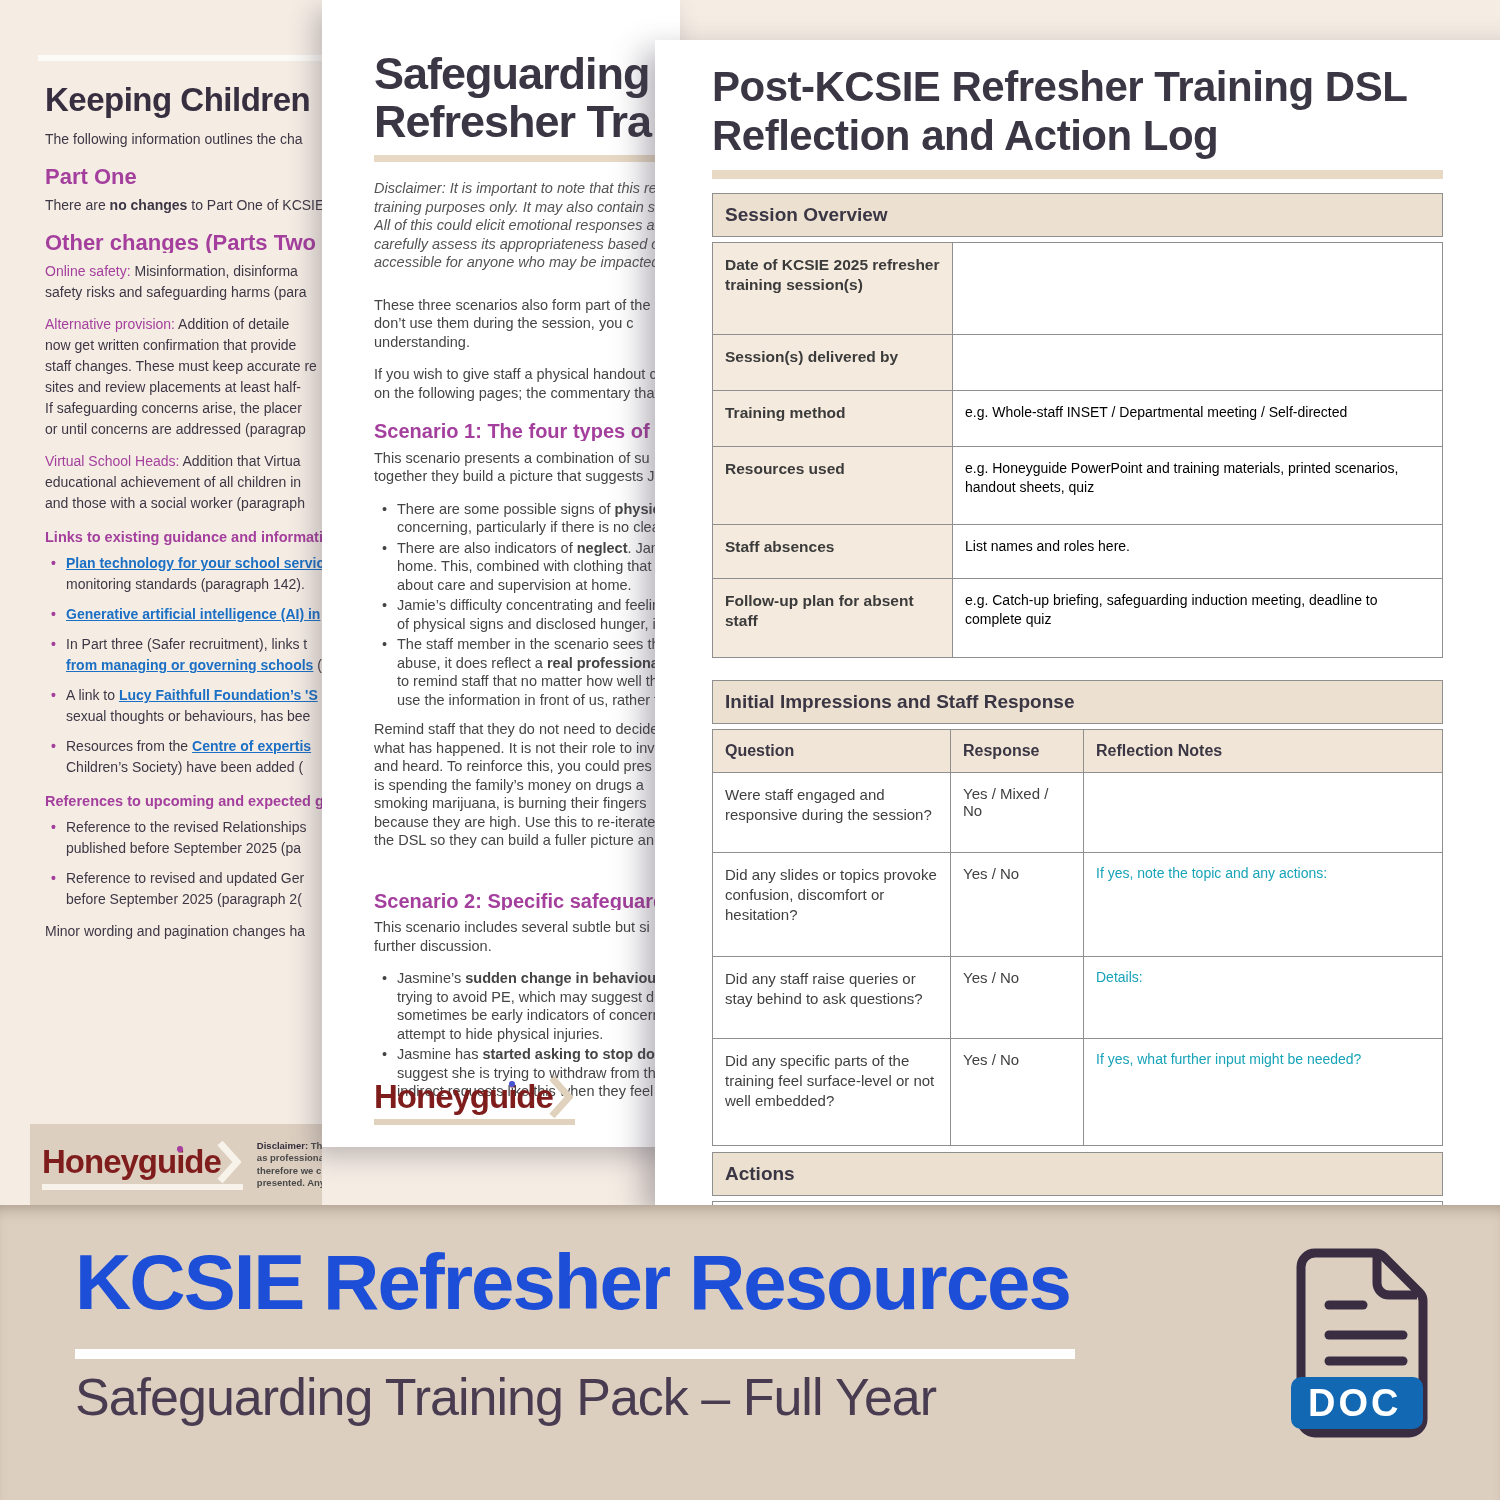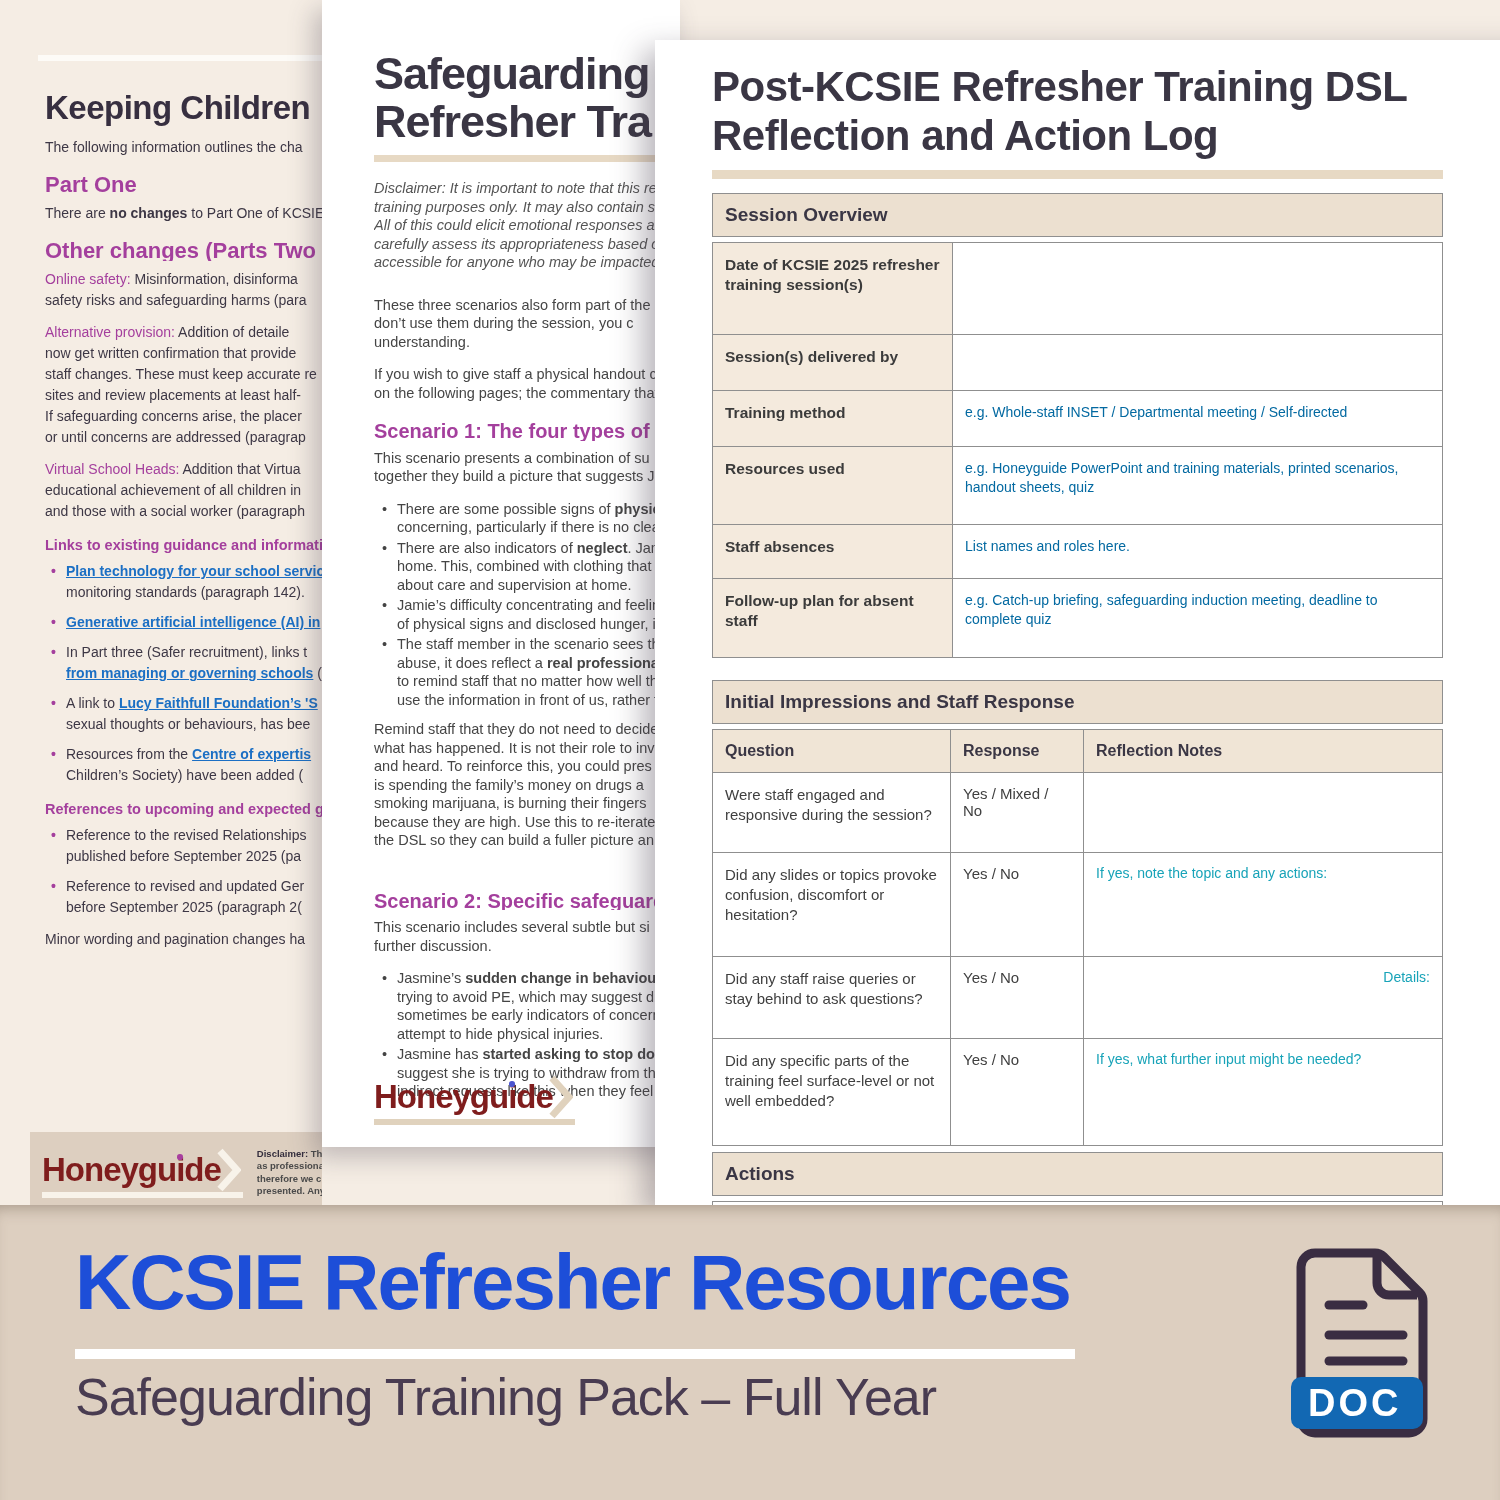--- a/index.html
+++ b/index.html
@@ -3,21 +3,21 @@
 <meta charset="utf-8">
 <style>
   html,body{margin:0;padding:0;}
   body{width:1500px;height:1500px;position:relative;overflow:hidden;
        font-family:"Liberation Sans",sans-serif;background:#f5ede4;}
   .stage{position:absolute;inset:0;}
 
   
   .page{position:absolute;background:#fff;}
   .page-edge{position:absolute;left:38px;top:55px;width:284px;height:6px;background:#fdfbf7;z-index:1;}
-  .page-left{left:30px;top:61px;width:292px;height:1144px;background:#f5ede4;z-index:1;overflow:hidden;margin-top:8px;}
+  .page-left{left:30px;top:61px;width:292px;height:1144px;background:#f5ede4;z-index:1;overflow:hidden;}
   .page-mid{left:322px;top:0;width:358px;height:1147px;z-index:2;
             box-shadow:-8px 10px 24px rgba(70,62,80,.30);overflow:hidden;}
   .page-right{left:655px;top:40px;width:900px;height:1165px;z-index:3;
             box-shadow:-12px 10px 28px rgba(70,62,80,.38);overflow:hidden;}
 
   
   .left-content{padding:16px 0 0 15px;width:277px;font-size:14px;line-height:21px;color:#3d3745;}
   .left-content .h1 .ln{font-size:33px;font-weight:800;letter-spacing:-.5px;color:#372f40;line-height:42px;}
   .left-content .h1{margin:2px 0 8px;}
   .left-content .h2{margin:16px 0 8px;}
@@ -72,21 +72,21 @@
   .r-title .ln{font-size:42px;line-height:49px;font-weight:bold;letter-spacing:-.5px;color:#3a3644;}
   .right-content .bar{height:9px;background:#e7d9c4;margin:10px 0 14px;}
   .tbl-head{background:#ece0d0;border:1px solid #8f8f8f;font-weight:bold;font-size:19px;
             color:#3a3644;padding:10px 12px;margin-bottom:5px;}
   .grid{display:grid;border:1px solid #8f8f8f;box-sizing:border-box;}
   .grid .cell{border-bottom:1px solid #8f8f8f;padding:12px;box-sizing:border-box;}
   .grid .cell.last{border-bottom:none;}
   .session{grid-template-columns:240px 1fr;}
   .cell.lab{background:#f4eadd;border-right:1px solid #8f8f8f;font-weight:bold;
             font-size:15.5px;line-height:20px;color:#3b3b3b;}
-  .cell.val{font-size:14px;line-height:19px;color:#0369a1;}
+  .cell.val{font-size:14px;line-height:19px;color:#000000;}
   .imp{grid-template-columns:238px 133px 1fr;margin-top:0;}
   .cell.ch{background:#f0e5d6;font-weight:bold;font-size:16px;color:#3a3644;}
   .cell.q{font-size:15px;line-height:20px;}
   .cell.resp{font-size:15px;color:#3f3f3f;}
   .cell.note{font-size:14px;color:#17a3b8;}
   .tbl2-wrap{margin-top:22px;}
   .actions-head{margin-top:6px;margin-bottom:0;}
   .actions-box{border:1px solid #8f8f8f;margin-top:5px;padding:9px 12px 14px;
                font-size:14px;line-height:19px;color:#17a3b8;}
 
@@ -318,21 +318,21 @@
             <div class="cell ch" style="border-right: 1px solid rgb(143, 143, 143);">Response</div>
             <div class="cell ch" style="border-right: none;">Reflection Notes</div>
             <div class="cell q" style="border-right: 1px solid rgb(143, 143, 143);">Were staff engaged and responsive during the session?</div>
             <div class="cell resp" style="border-right: 1px solid rgb(143, 143, 143);">Yes / Mixed / No</div>
             <div class="cell note" style="min-height: 80px;"></div>
             <div class="cell q" style="border-right: 1px solid rgb(143, 143, 143);">Did any slides or topics provoke confusion, discomfort or hesitation?</div>
             <div class="cell resp" style="border-right: 1px solid rgb(143, 143, 143);">Yes / No</div>
             <div class="cell note" style="min-height: 104px;">If yes, note the topic and any actions:</div>
             <div class="cell q" style="border-right: 1px solid rgb(143, 143, 143);">Did any staff raise queries or stay behind to ask questions?</div>
             <div class="cell resp" style="border-right: 1px solid rgb(143, 143, 143);">Yes / No</div>
-            <div class="cell note" style="min-height: 82px; text-align: right;">Details:</div>
+            <div class="cell note" style="min-height: 82px;">Details:</div>
             <div class="cell q last" style="border-right: 1px solid rgb(143, 143, 143);">Did any specific parts of the training feel surface-level or not well embedded?</div>
             <div class="cell resp last" style="border-right: 1px solid rgb(143, 143, 143);">Yes / No</div>
             <div class="cell note last" style="min-height: 106px;">If yes, what further input might be needed?</div>
           </div>
         <div class="tbl-head actions-head">Actions</div>
         <div class="actions-box">
           
           
         </div>
       </div>

